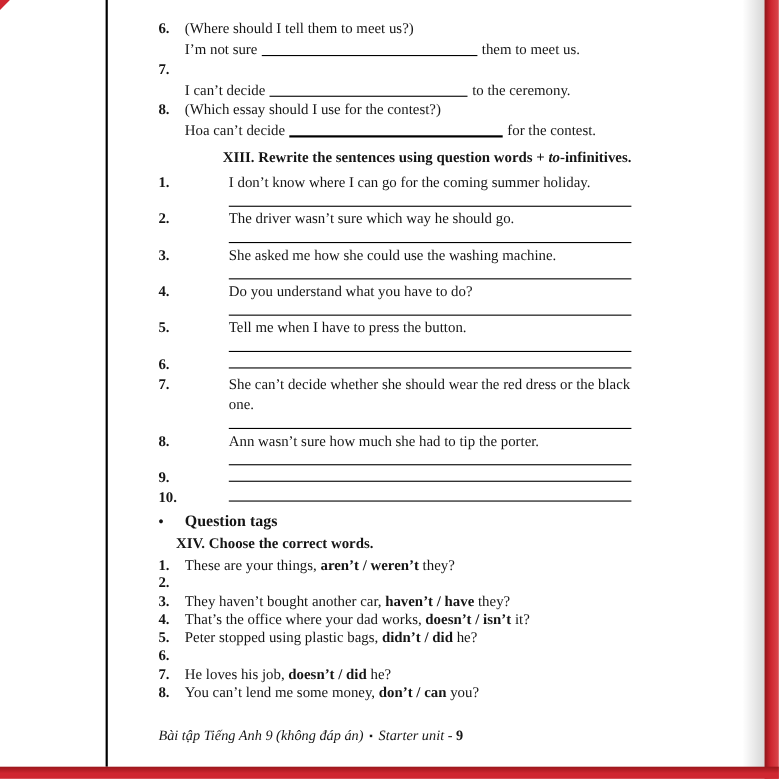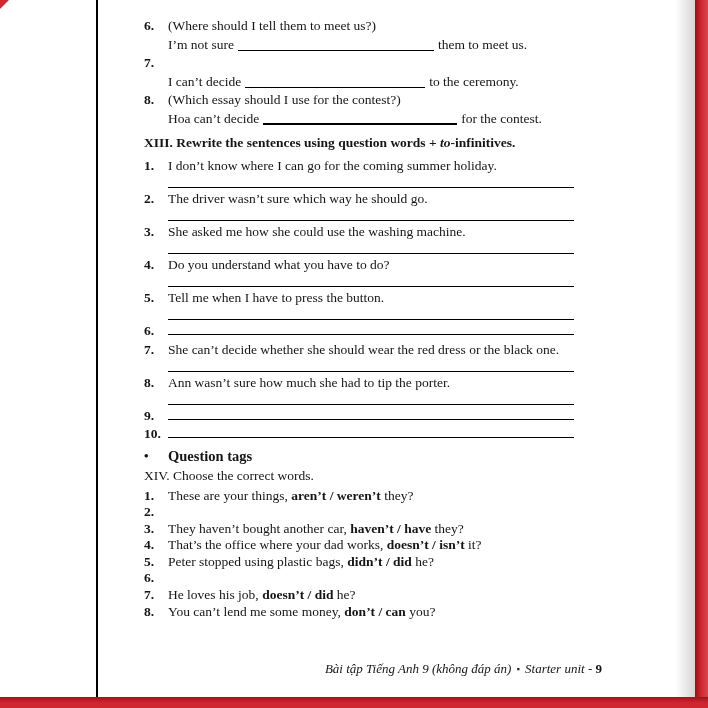--- a/index.html
+++ b/index.html
@@ -38,34 +38,34 @@
   .num { flex: 0 0 24px; font-weight: bold; }
   .row { display: flex; }
   .row.indent { padding-left: 24px; }
   .blank {
     display: inline-block; height: 12px; margin: 0 4px;
     border-bottom: 1.2px solid #000; align-self: flex-end; margin-bottom: 3px;
   }
   .blank.w1 { width: 196px; }
   .blank.w2 { width: 180px; }
   .blank.w3 { width: 194px; border-bottom-width: 2px; }
-  .heading { font-weight: bold; margin: 6px 0 5px; line-height: 18px; }
-  .heading2 { font-weight: normal; margin: 2px 0 3px; line-height: 18px; }
+  .heading { font-weight: bold; margin: 6px 0 5px; line-height: 18px; text-align: right; }
+  .heading2 { font-weight: bold; margin: 2px 16px 3px; line-height: 18px; }
   .ital { font-style: italic; }
   .q13 { display: flex; }
-  .q13 .body { flex: 1; }
+  .q13 .body { flex: 1; margin-left: 40px; }
   .q13 .sentence { line-height: 18px; }
   .q13 .answer-line { height: 13px; border-bottom: 1.6px solid #000; margin-bottom: 2px; }
   .subhead { display: flex; font-weight: bold; font-size: 14.5px; margin: 3px 0 2px; line-height: 18px; }
   .subhead .bullet { flex: 0 0 24px; font-size: 13px; }
   .q14 { display: flex; line-height: 16.6px; }
   .q14 .txt b { font-weight: bold; }
   .footer {
     position: absolute; left: 144px; top: 661px; width: 458px;
-    text-align: right; font-size: 13px; line-height: 16px;
+    font-size: 13px; line-height: 16px;
   }
   .footer .sep { font-size: 9px; vertical-align: 1px; padding: 0 2px; }
   .footer b { font-weight: bold; }
 </style>
 </head>
 <body>
 
 <div class="corner-mark"></div>
 <div class="margin-rule"></div>
 <div class="page-shadow"></div>

